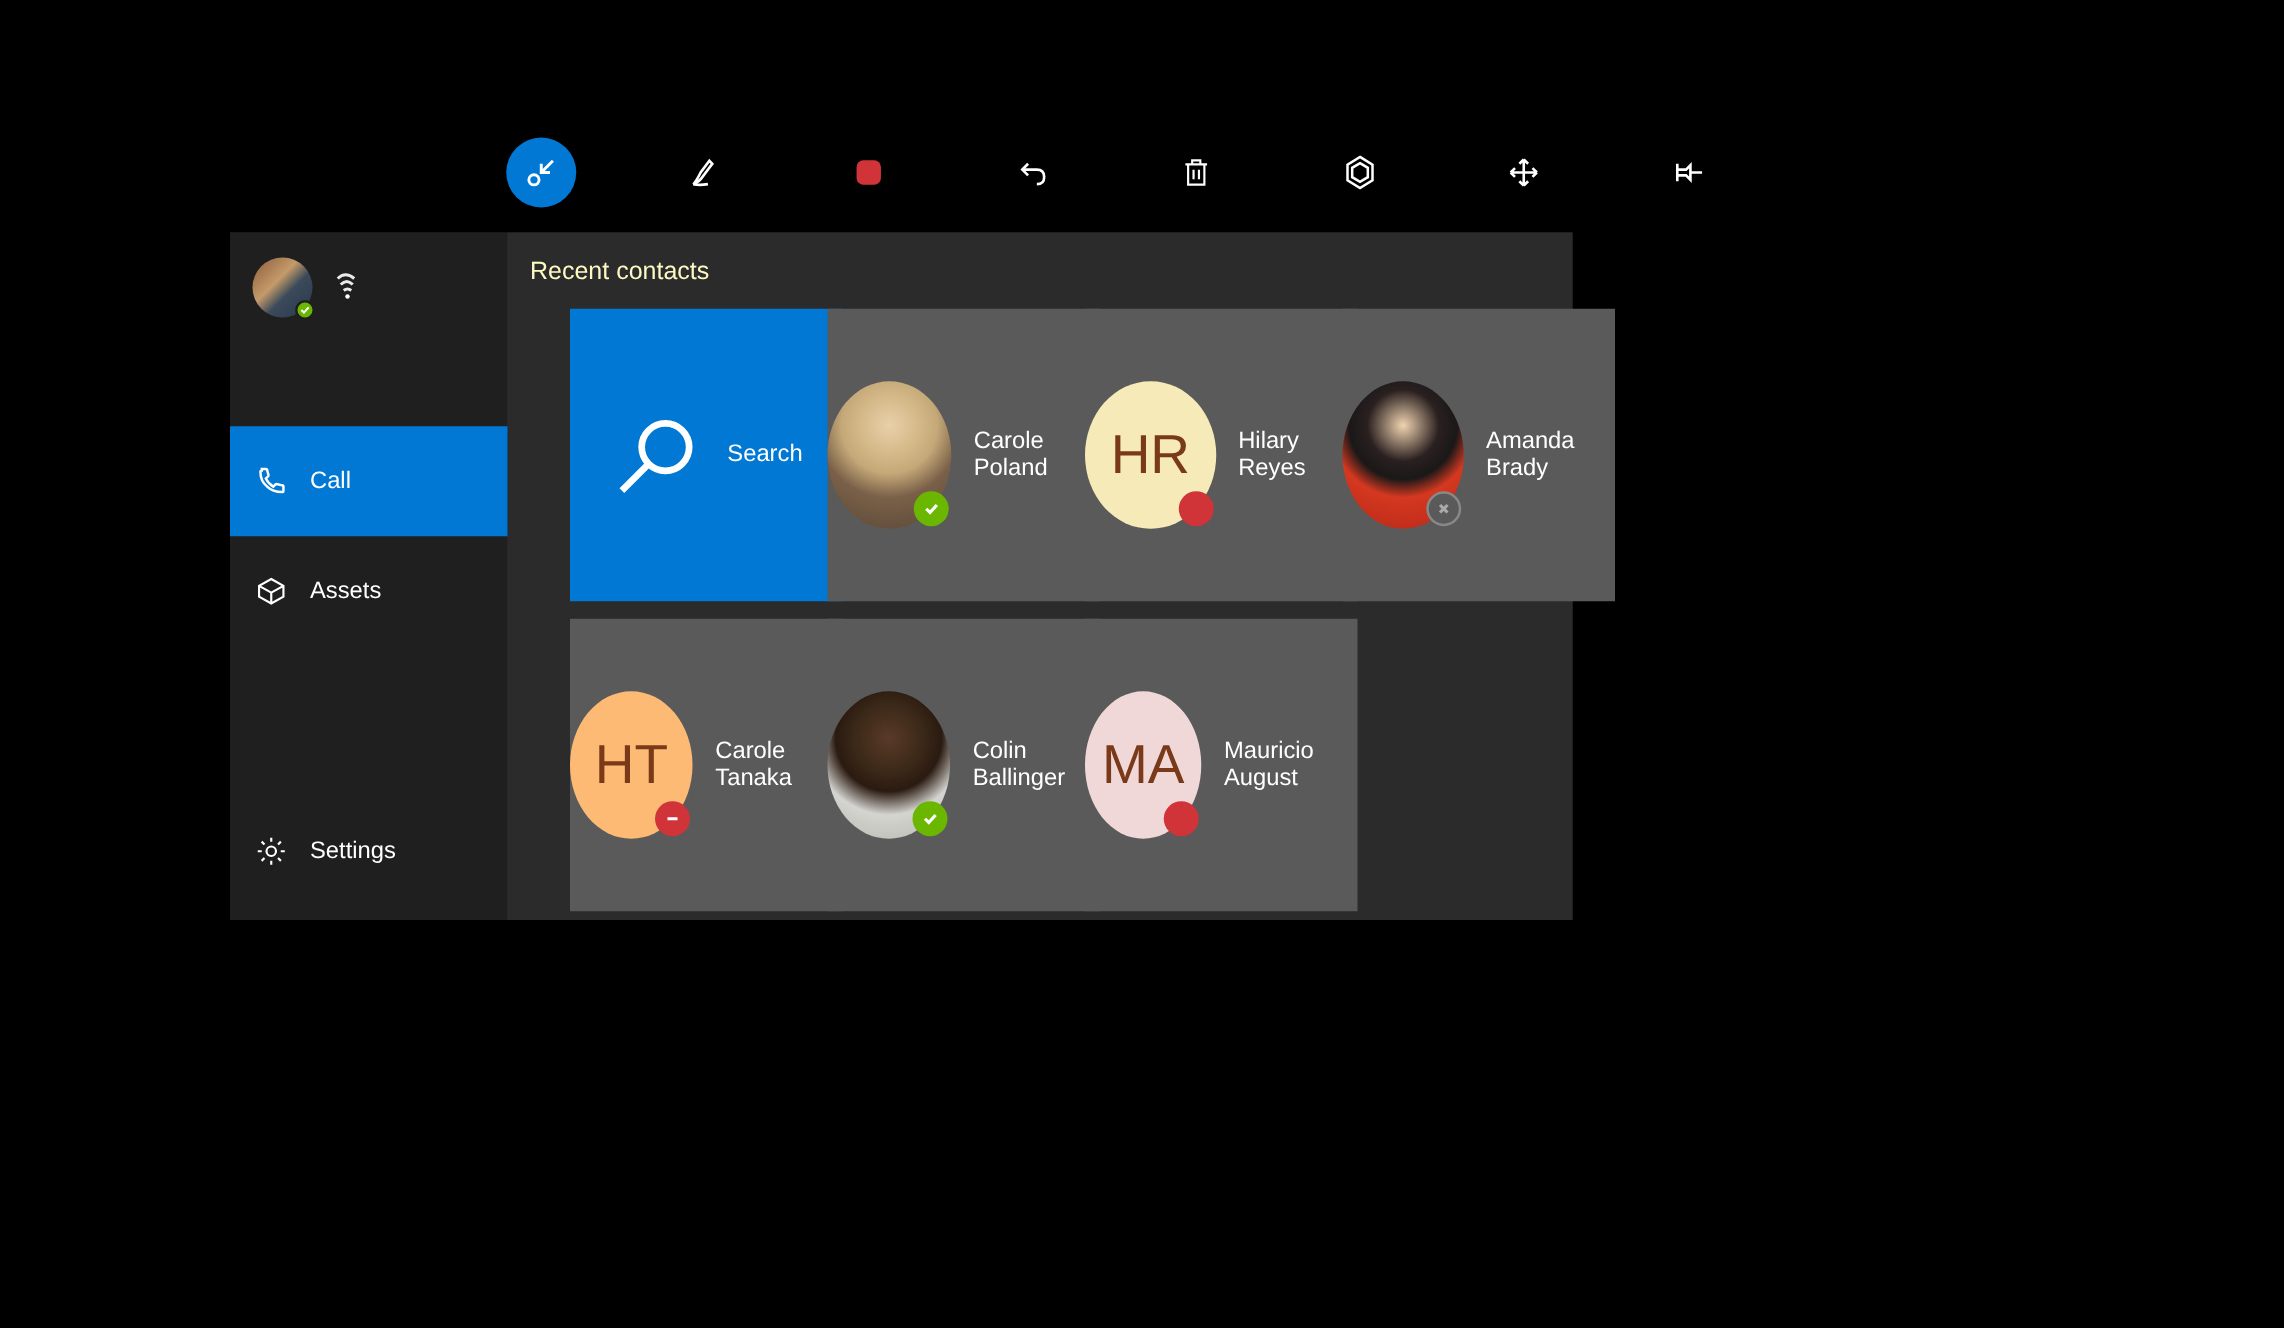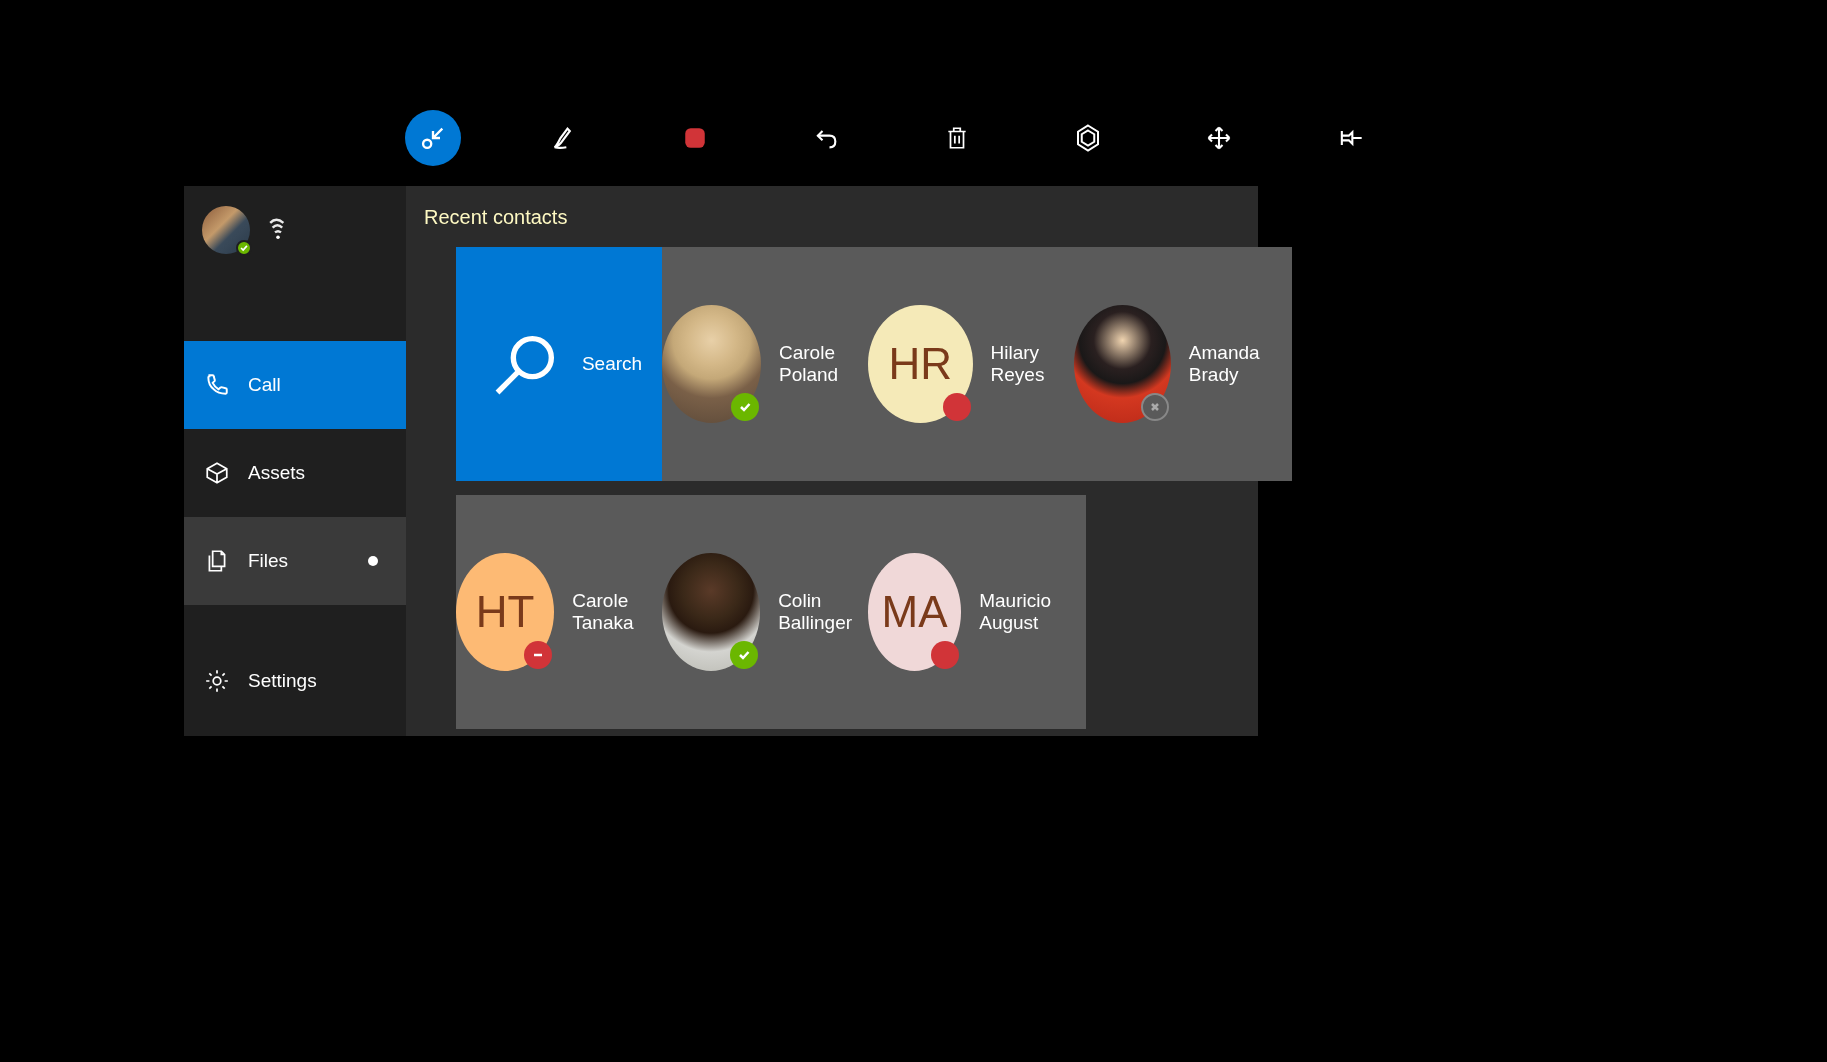--- a/index.html
+++ b/index.html
@@ -248,28 +248,20 @@
           <path d="M5 4 Q4 4 4 5 Q4 12 9 16 Q13 20 20 20 Q21 20 21 19 L21 16 Q21 15 20 15 L16 14 Q15 14 14.5 15 L13.5 16 Q10 14 8 10 L9 9 Q10 8.5 10 7.5 L9 4 Q9 3 8 3 L5 3 Z"></path>
         </svg>
         <span>Call</span>
       </div>
       <div class="sidebar-item">
         <svg width="26" height="26" viewBox="0 0 24 24" fill="none" stroke="#fff" stroke-width="1.6">
           <path d="M12 3 L21 8 L21 16 L12 21 L3 16 L3 8 Z M3 8 L12 13 L21 8 M12 13 L12 21"></path>
         </svg>
         <span>Assets</span>
       </div>
-      <div class="sidebar-item muted">
-        <svg width="26" height="26" viewBox="0 0 24 24" fill="none" stroke="#fff" stroke-width="1.6">
-          <path d="M8 3 L16 3 L19 6 L19 17 L8 17 Z M16 3 L16 6 L19 6"></path>
-          <path d="M5 7 L5 21 L16 21 L16 17"></path>
-        </svg>
-        <span>Files</span>
-        <span class="dot"></span>
-      </div>
     </div>
 
     <div class="sidebar-footer">
       <div class="sidebar-item">
         <svg width="26" height="26" viewBox="0 0 24 24" fill="none" stroke="#fff" stroke-width="1.6">
           <circle cx="12" cy="12" r="3.5"></circle>
           <path d="M12 2 L12 5 M12 19 L12 22 M4.9 4.9 L7 7 M17 17 L19.1 19.1 M2 12 L5 12 M19 12 L22 12 M4.9 19.1 L7 17 M17 7 L19.1 4.9"></path>
         </svg>
         <span>Settings</span>
       </div>

